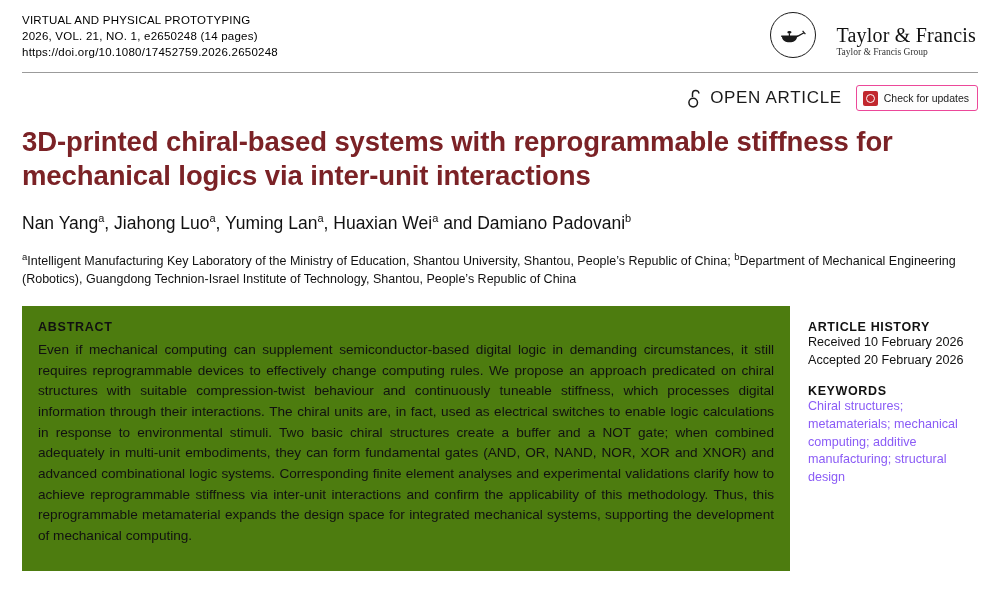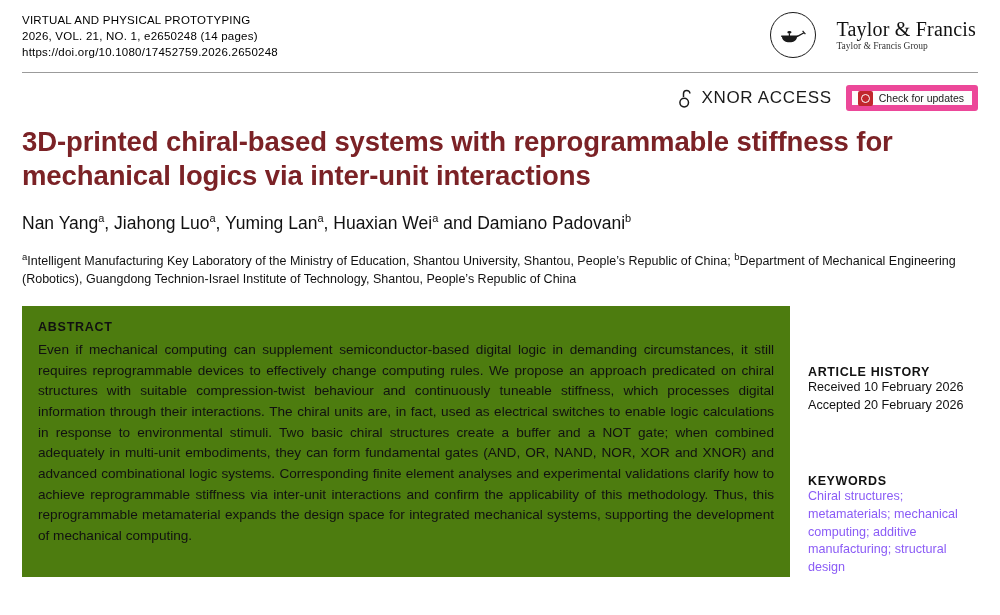--- a/index.html
+++ b/index.html
@@ -30,21 +30,21 @@
     line-height: 16px;
     color: #000;
     letter-spacing: 0.02em;
   }
   .journal-title { text-transform: uppercase; }
   .journal-issue { }
   .journal-doi { }
 
   .publisher {
     display: flex;
-    align-items: center;
+    align-items: flex-end;
     gap: 20px;
     padding-right: 2px;
   }
   .tf-logo {
     width: 46px; height: 46px;
     border-radius: 50%;
     border: 1.4px solid #1a1a1a;
     position: relative;
     flex: 0 0 auto;
   }
@@ -84,21 +84,21 @@
   .open-access {
     display: flex;
     align-items: center;
     gap: 7px;
     font-size: 17px;
     letter-spacing: 0.04em;
     color: #1a1a1a;
   }
   .lock-glyph { display: block; width: 15px; height: 20px; }
   .updates-badge {
-    border: 6px solid #ec4899;
+    border: 1px solid #ec4899;
     border-radius: 3px;
     background: #fdfdfd;
     height: 26px;
     display: flex;
     align-items: center;
     gap: 6px;
     padding: 0 8px 0 6px;
     font-size: 10.5px;
     color: #1a1a1a;
   }
@@ -176,21 +176,20 @@
   .side-col {
     padding: 14px 0 0 18px;
     width: 190px;
     flex: 0 0 auto;
   }
   .side-head {
     font-size: 12.5px;
     font-weight: bold;
     letter-spacing: 0.05em;
     color: #111;
-    margin-top: 45px;
   }
   .side-line {
     font-size: 12.6px;
     line-height: 1.42;
     color: #111;
   }
   .side-gap { height: 14px; }
   .keywords-text {
     font-size: 12.6px;
     line-height: 1.42;
@@ -227,21 +226,21 @@
     </div>
   </div>
   <div class="header-rule"></div>
 
   <div class="access-row">
     <div class="open-access">
       <svg class="lock-glyph" viewBox="0 0 15 20">
         <path d="M4.5 9 L4.5 5.6 A3.2 3.2 0 0 1 10.9 5.6" fill="none" stroke="#1a1a1a" stroke-width="1.5"></path>
         <circle cx="5.2" cy="14.6" r="4.3" fill="none" stroke="#1a1a1a" stroke-width="1.5"></circle>
       </svg>
-      <span>XNOR ACCESS</span>
+      <span>OPEN ARTICLE</span>
     </div>
     <div class="updates-badge">
       <span class="updates-icon"></span>
       <span>Check for updates</span>
     </div>
   </div>
 
   <h1 class="title">3D-printed chiral-based systems with reprogrammable stiffness for mechanical logics via inter-unit interactions</h1>
 
   <div class="authors">Nan Yang<sup>a</sup>, Jiahong Luo<sup>a</sup>, Yuming Lan<sup>a</sup>, Huaxian Wei<sup>a</sup> and Damiano Padovani<sup>b</sup></div>

